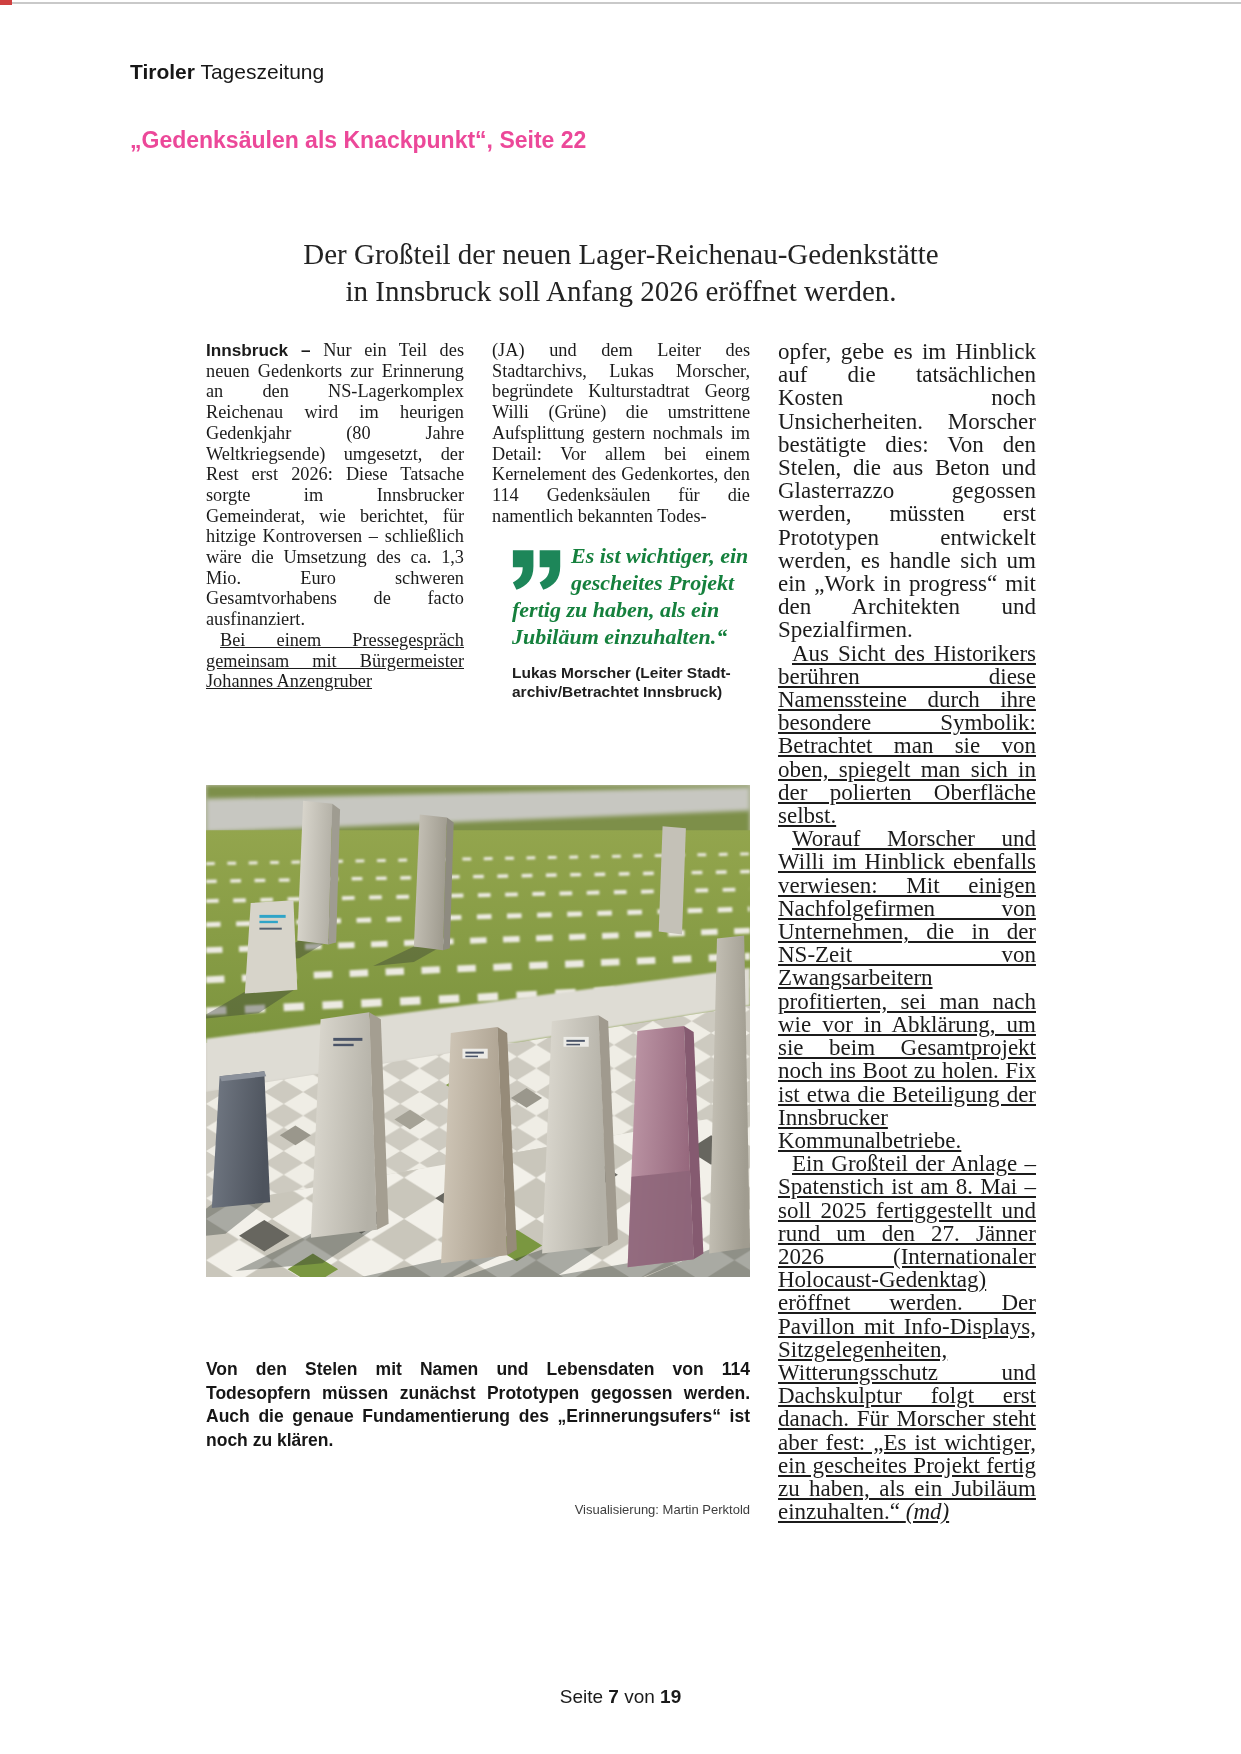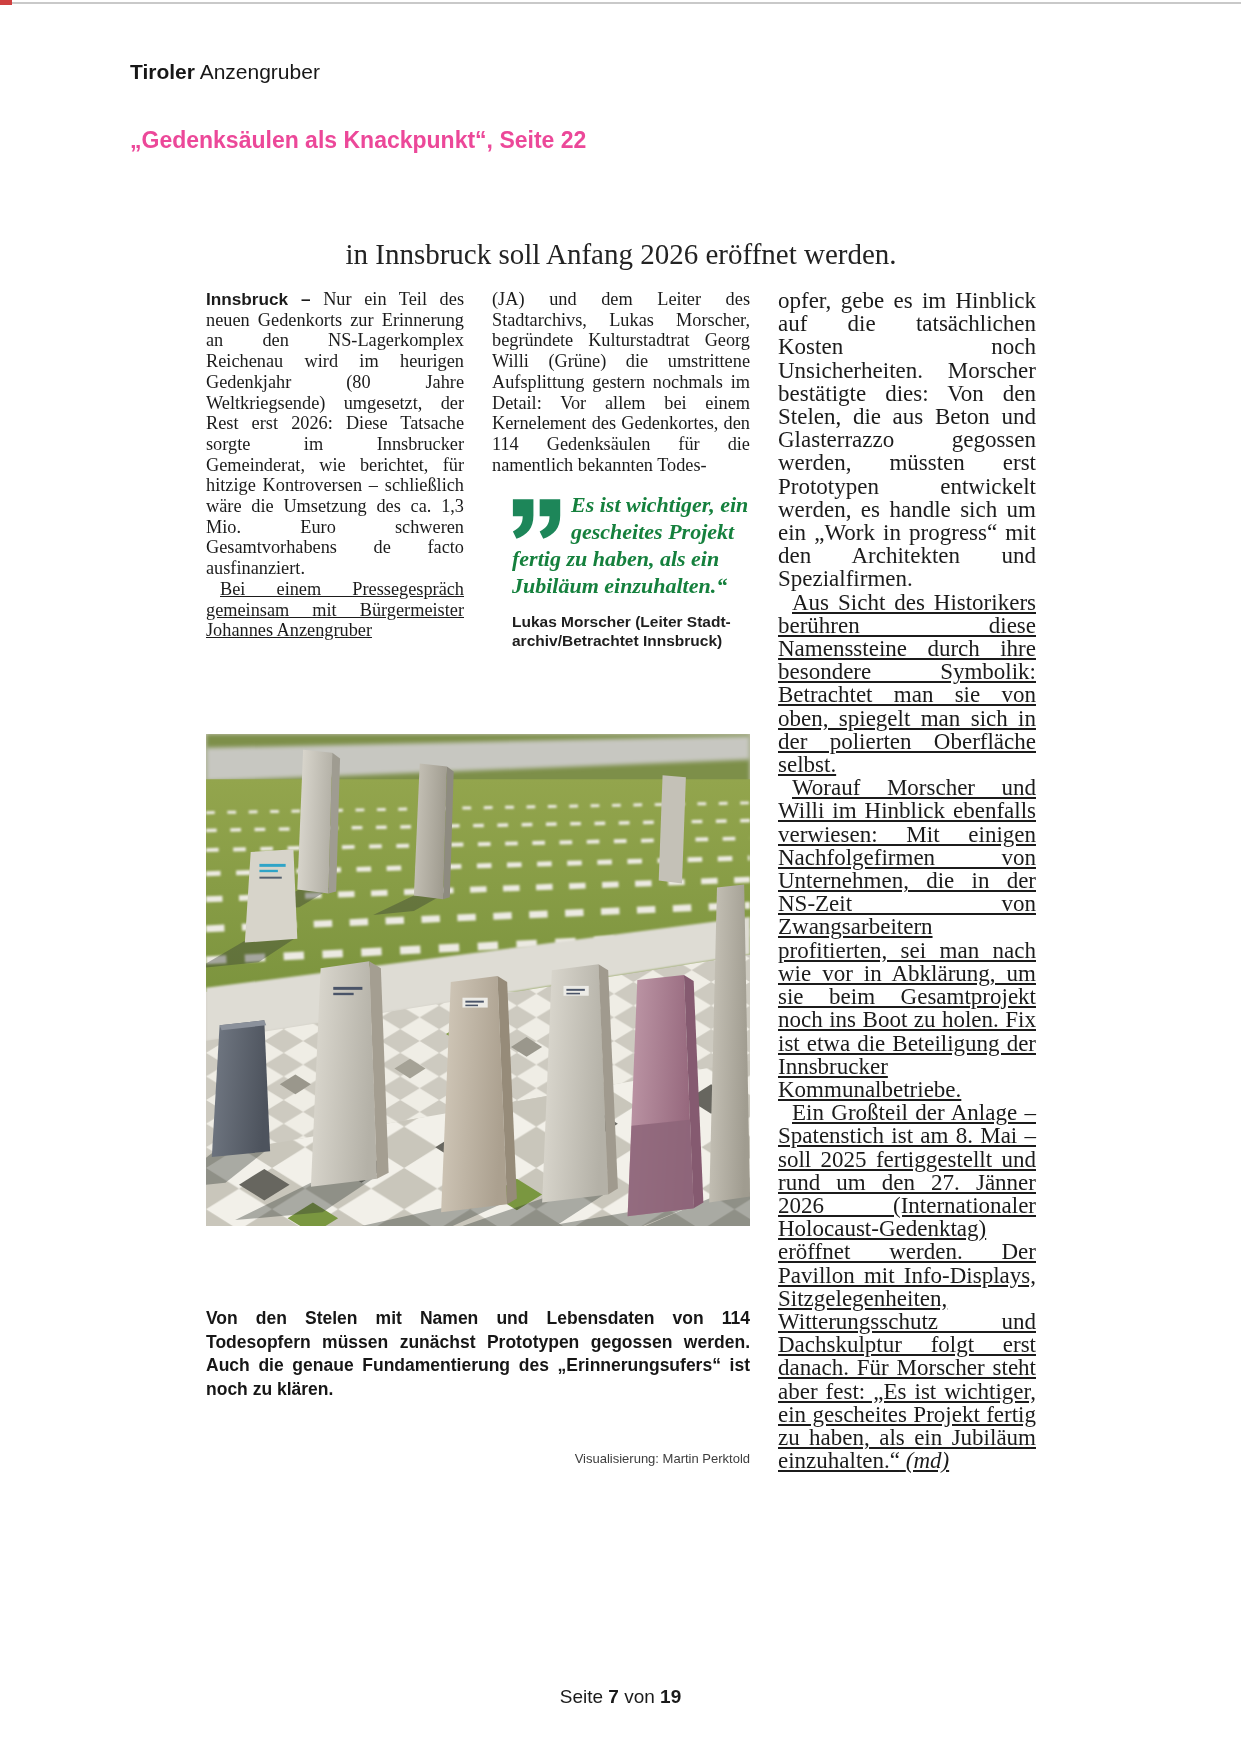--- a/index.html
+++ b/index.html
@@ -24,21 +24,21 @@
   .headline{
     text-align:center;font-size:76px;line-height:86px;font-weight:400;
     color:#0e0e0e;letter-spacing:-1px;
   }
   .subhead{
     text-align:center;font-size:29px;line-height:37px;margin-top:26px;color:#232323;
   }
 
   .bodygrid{
     display:grid;grid-template-columns:258px 258px 258px;column-gap:28px;
-    margin-top:16px;
+    margin-top:30px;
   }
   .col{font-size:18.3px;line-height:20.7px;text-align:justify;color:#1b1b1b;}
   .col p{margin:0;}
   .col p + p{text-indent:14px;text-decoration:underline;}
   .col1{grid-column:1;grid-row:1;}
   .col2{grid-column:2;grid-row:1;}
   .col3{grid-column:3;grid-row:1 / 4;font-size:23px;line-height:23.2px;}
   .lead-in{font-family:"Liberation Sans", sans-serif;font-weight:bold;font-size:17.2px;}
   .sig{font-style:italic;}
 
@@ -72,29 +72,30 @@
   }
   .page-footer b{font-weight:bold;}
 </style>
 </head>
 <body>
 
 <div class="scan-top-line"></div>
 <div class="scan-red-mark"></div>
 
 <div class="masthead">
-  <span class="brand-bold">Tiroler</span><span> Anzengruber</span>
+  <span class="brand-bold">Tiroler</span><span> Tageszeitung</span>
 </div>
 
 <div class="subject-line">„Gedenksäulen als Knackpunkt“, Seite 22</div>
 
 <div class="article">
 
 
   <div class="subhead">
+    <div>Der Großteil der neuen Lager-Reichenau-Gedenkstätte</div>
     <div>in Innsbruck soll Anfang 2026 eröffnet werden.</div>
   </div>
 
   <div class="bodygrid">
 
     <div class="col col1">
       <p><b class="lead-in">Innsbruck –</b><span> Nur ein Teil des neuen Gedenkorts zur Erinnerung an den NS-Lagerkomplex Reichenau wird im heurigen Gedenkjahr (80 Jahre Weltkriegsende) umgesetzt, der Rest erst 2026: Diese Tatsache sorgte im Innsbrucker Gemeinderat, wie berichtet, für hitzige Kontroversen – schließlich wäre die Umsetzung des ca. 1,3 Mio. Euro schweren Gesamtvorhabens de facto ausfinanziert.</span></p>
       <p>Bei einem Pressegespräch gemeinsam mit Bürgermeister Johannes Anzengruber</p>
     </div>
 

